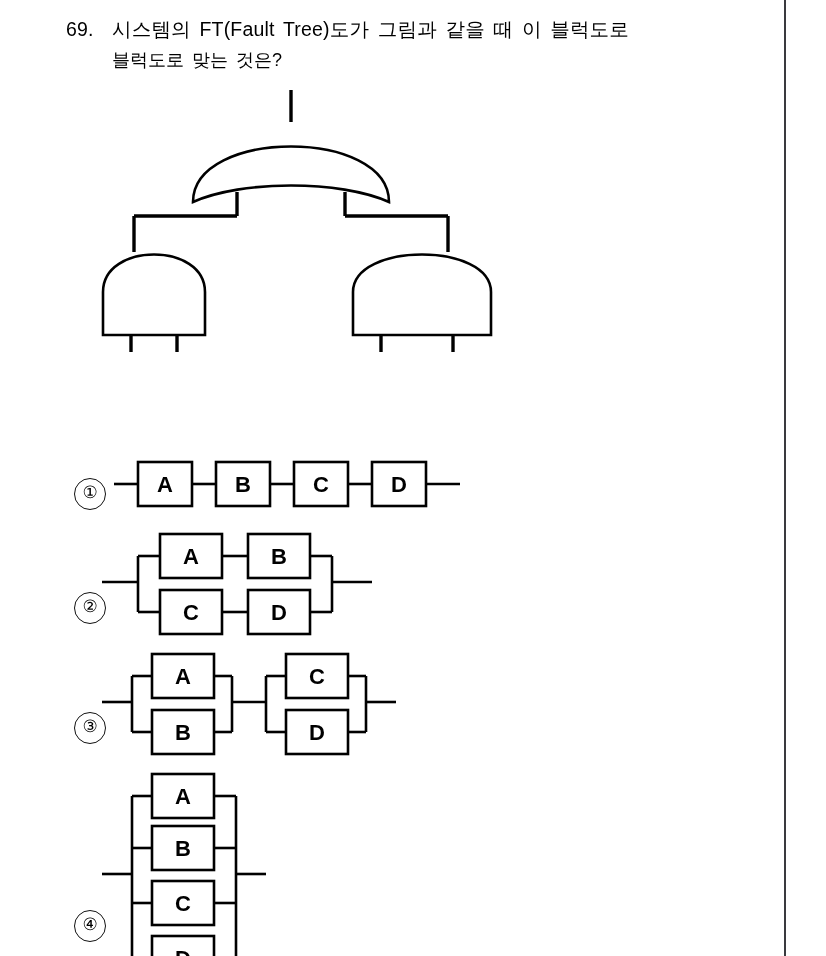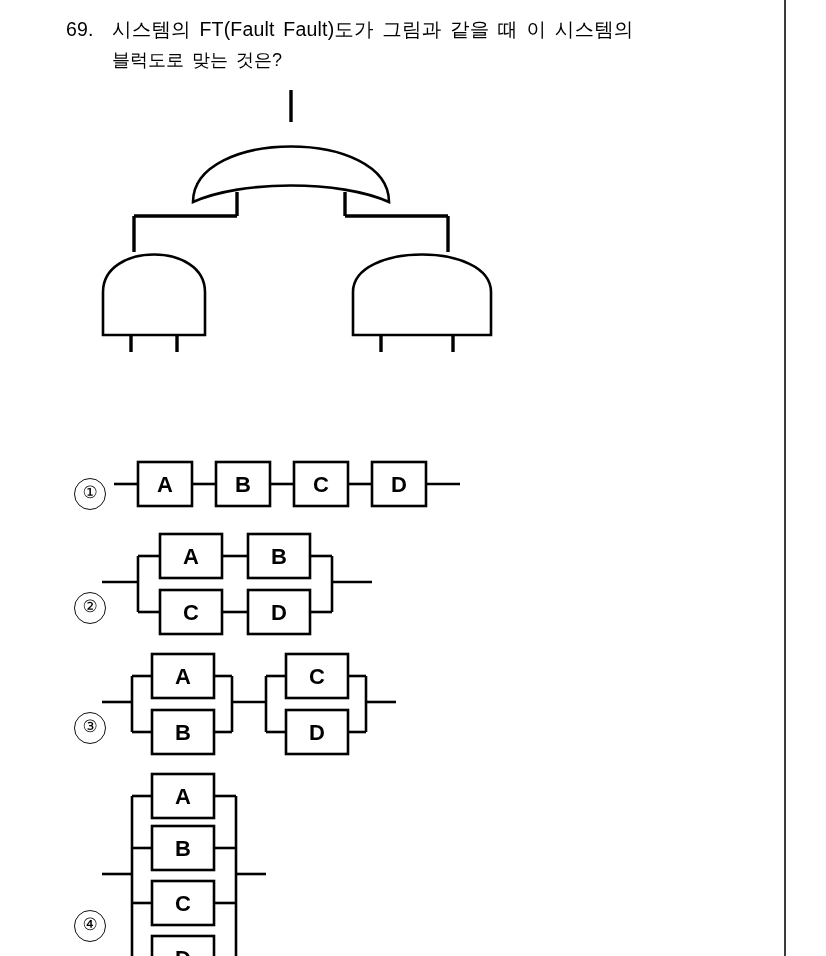--- a/index.html
+++ b/index.html
@@ -104,21 +104,21 @@
   }
 </style>
 </head>
 <body>
 
 <div class="column-rule"></div>
 
 <div class="question">
   <div class="q-line">
     <span class="q-num">69.</span>
-    <span class="q-text-1">시스템의 FT(Fault Fault)도가 그림과 같을 때 이 시스템의</span>
+    <span class="q-text-1">시스템의 FT(Fault Tree)도가 그림과 같을 때 이 블럭도로</span>
   </div>
   <div class="q-line2">블럭도로 맞는 것은?</div>
 </div>
 
 <div class="fault-tree">
   <svg width="520" height="270" viewBox="0 0 520 270">
     <g fill="none" stroke="#000" stroke-width="3.4" stroke-linecap="butt">
 
       <line x1="251" y1="8" x2="251" y2="40"></line>
 

